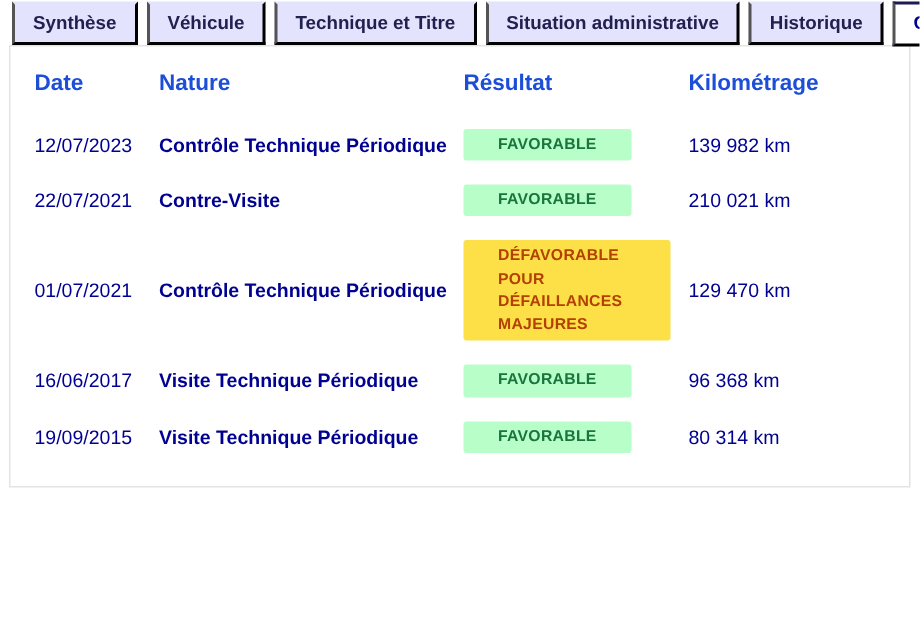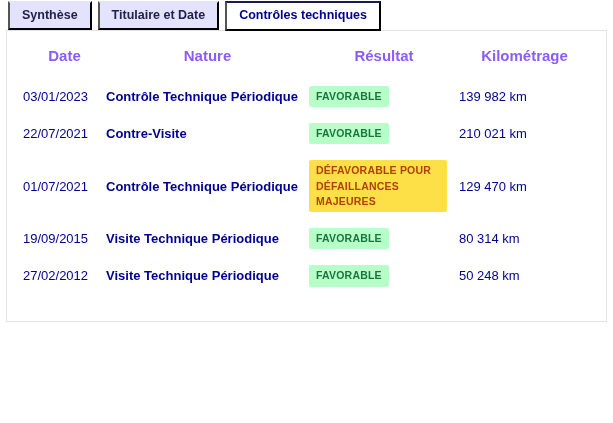--- a/index.html
+++ b/index.html
@@ -11,75 +11,78 @@
   .tab { background: #e3e3fd; color: #21214f; font-weight: bold; font-size: 12.5px;
     padding: 6px 12px 7px 12px; cursor: pointer; white-space: nowrap; line-height: 1;
     border-top: 2px solid transparent; }
   .tab.active { background: #fff; color: #000091; border-top: 2px solid #1b1b54;
     position: relative; z-index: 2; margin-bottom: -1px; padding-bottom: 8px; }
 
   
   .panel { margin: 0 6px; border: 1px solid #e3e3e3; background: #fff; min-height: 292px;
     padding: 10px 16px 14px 16px; }
   .tbl { width: 100%; border-collapse: collapse; }
-  .tbl th { text-align: center; font-size: 15px; color: #8b5cf6; padding: 6px 0 14px 0; font-weight: bold; }
+  .tbl th { text-align: left; font-size: 15px; color: #1d4ed8; padding: 6px 0 14px 0; font-weight: bold; }
   .tbl td { font-size: 13px; color: #000091; padding: 8px 0; vertical-align: middle; }
   .col-date { width: 83px; }
   .col-nature { width: 203px; font-weight: bold; }
   .col-result { width: 150px; }
   .badge { display: inline-block; font-size: 10.5px; font-weight: bold; letter-spacing: .2px;
-    padding: 3px 7px; border-radius: 2px; line-height: 1.45; text-transform: uppercase; }
+    padding: 3px 23px; border-radius: 2px; line-height: 1.45; text-transform: uppercase; }
   .badge.favorable { background: #b8fec9; color: #18753c; }
   .badge.defavorable { background: #fde047; color: #b34000; max-width: 138px; }
 </style>
 </head>
 <body>
 
 <nav class="tabbar" id="tabbar">
     <button class="tab">Synthèse</button>
-    <button class="tab">Titulaire et Date</button>
+    <button class="tab">Véhicule</button>
+    <button class="tab">Technique et Titre</button>
+    <button class="tab">Situation administrative</button>
+    <button class="tab">Historique</button>
     <button class="tab active">Contrôles techniques</button>
   </nav>
 
 <section class="panel">
   <table class="tbl">
     <thead>
       <tr>
         <th class="col-date">Date</th>
         <th class="col-nature">Nature</th>
         <th class="col-result">Résultat</th>
         <th>Kilométrage</th>
       </tr>
     </thead>
     <tbody id="rows">
         <tr>
-          <td class="col-date">03/01/2023</td>
+          <td class="col-date">12/07/2023</td>
           <td class="col-nature">Contrôle Technique Périodique</td>
           <td class="col-result"><span class="badge favorable">FAVORABLE</span></td>
           <td>139 982 km</td>
         </tr>
         <tr>
           <td class="col-date">22/07/2021</td>
           <td class="col-nature">Contre-Visite</td>
           <td class="col-result"><span class="badge favorable">FAVORABLE</span></td>
           <td>210 021 km</td>
         </tr>
         <tr>
           <td class="col-date">01/07/2021</td>
           <td class="col-nature">Contrôle Technique Périodique</td>
           <td class="col-result"><span class="badge defavorable">DÉFAVORABLE POUR DÉFAILLANCES MAJEURES</span></td>
           <td>129 470 km</td>
         </tr>
         <tr>
+          <td class="col-date">16/06/2017</td>
+          <td class="col-nature">Visite Technique Périodique</td>
+          <td class="col-result"><span class="badge favorable">FAVORABLE</span></td>
+          <td>96 368 km</td>
+        </tr>
+        <tr>
           <td class="col-date">19/09/2015</td>
           <td class="col-nature">Visite Technique Périodique</td>
           <td class="col-result"><span class="badge favorable">FAVORABLE</span></td>
           <td>80 314 km</td>
-        </tr>
-        <tr>
-          <td class="col-date">27/02/2012</td>
-          <td class="col-nature">Visite Technique Périodique</td>
-          <td class="col-result"><span class="badge favorable">FAVORABLE</span></td>
-          <td>50 248 km</td>
         </tr>
       </tbody>
   </table>
 </section>
 
 </body></html>

